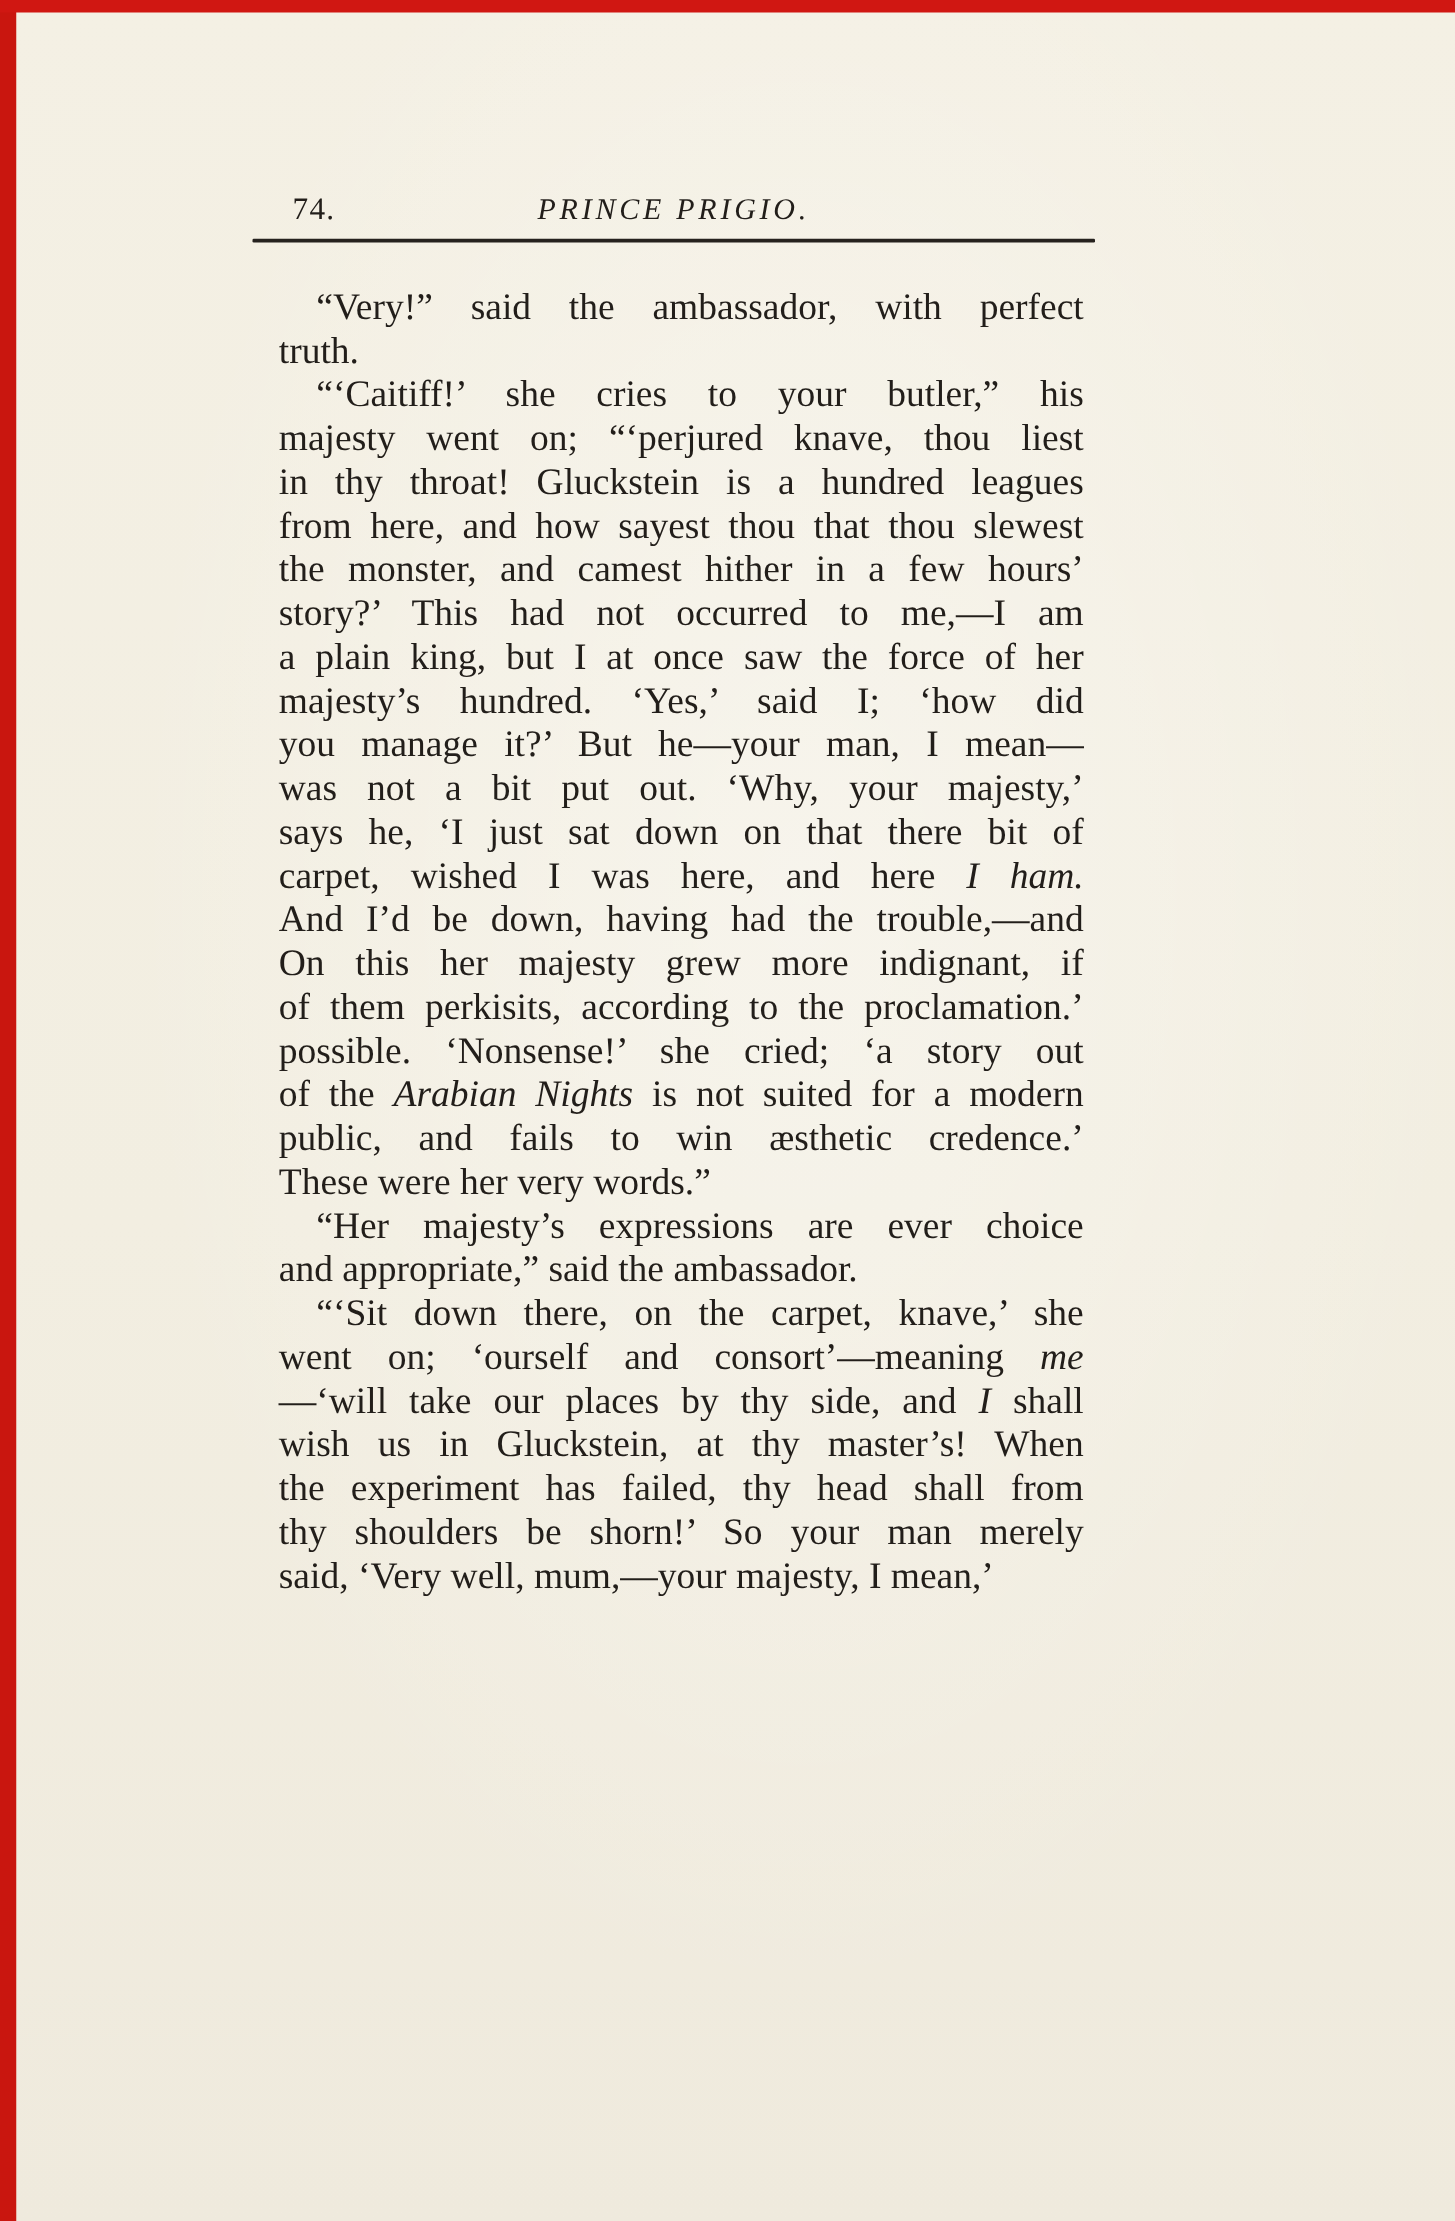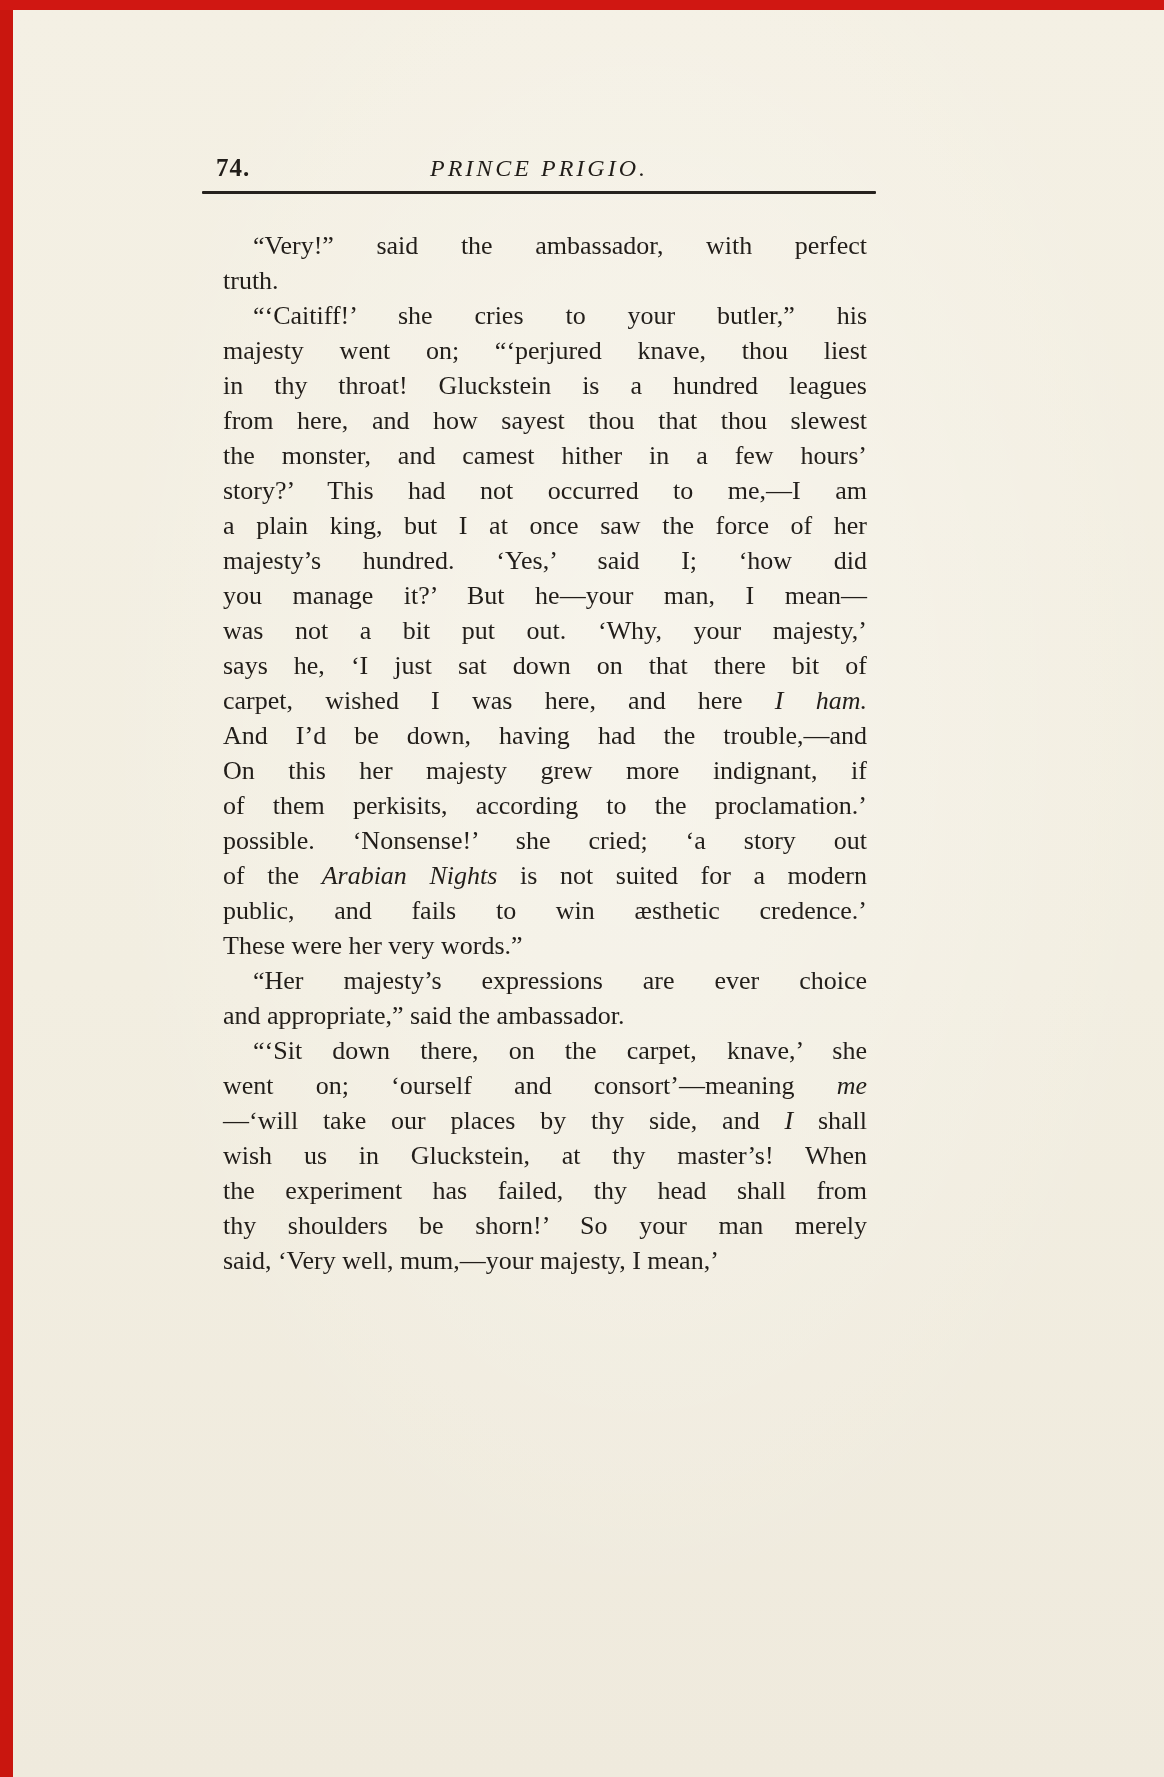--- a/index.html
+++ b/index.html
@@ -43,23 +43,23 @@
     width: 674px;
     z-index: 1;
   }
   .header-row {
     position: relative;
     height: 36px;
     font-size: 25px;
   }
   .page-num {
     position: absolute;
-    left: 14px;
+    left: 32px;
     bottom: 0;
-    font-weight: bold;
+    font-weight: normal;
     letter-spacing: 1px;
   }
   .running-title {
     position: absolute;
     left: 0; right: 0;
     bottom: 0;
     text-align: center;
     font-style: italic;
     font-size: 24px;
     letter-spacing: 3px;
@@ -67,21 +67,21 @@
   .header-rule {
     margin-top: 9px;
     height: 3px;
     background: #26221e;
     border-radius: 1px;
   }
   .body-text {
     margin-top: 34px;
     padding-left: 21px;
     padding-right: 9px;
-    font-size: 26px;
+    font-size: 30px;
     line-height: 35px;
   }
   .para { margin: 0; }
   .line {
     text-align: justify;
     text-align-last: justify;
     white-space: normal;
   }
   .line.first {
     padding-left: 30px;

